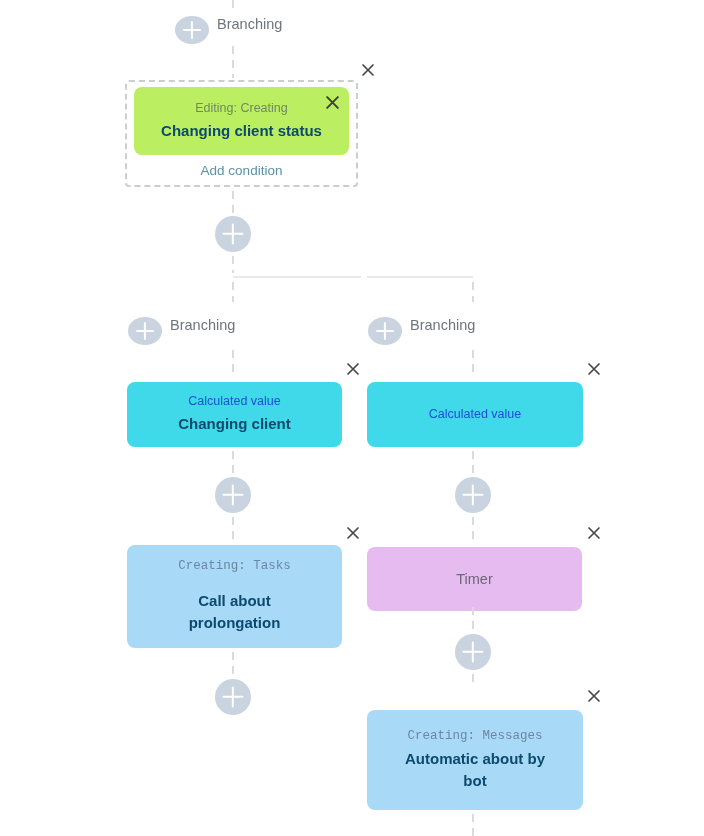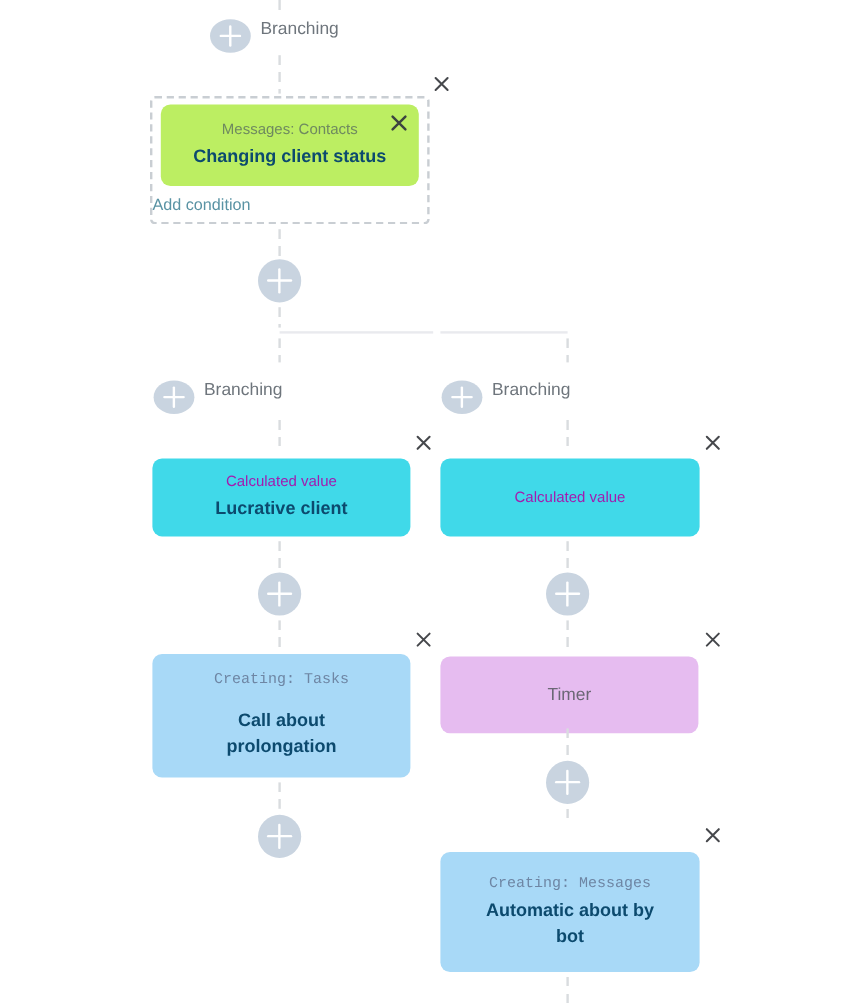--- a/index.html
+++ b/index.html
@@ -30,34 +30,34 @@
     align-items:center; justify-content:center; cursor:pointer;}
   
   .card{position:absolute; box-sizing:border-box; border-radius:8px;
     display:flex; flex-direction:column; align-items:center; justify-content:center;
     gap:4px; text-align:center; cursor:pointer;}
   .card-subtitle{font-size:12.5px; line-height:1.2;}
   .card-title{font-size:15px; font-weight:700; color:#0c4a6e; line-height:1.45; display:block;}
   .card-green{background:#bcee62;}
   .card-green .card-subtitle{color:#6f8a5f;}
   .card-cyan{background:#40d9e9;}
-  .card-cyan .card-subtitle{color:#a21caf;}
+  .card-cyan .card-subtitle{color:#1d4ed8;}
   .card-blue{background:#a8d9f7;}
   .card-blue .card-subtitle{color:#6e86a4;font-family:Liberation Mono, monospace;}
   .card-pink{background:#e6bcf0;}
   .timer-text{font-size:14.5px; font-weight:400; color:#6b6775;}
   .title-tasks{max-width:150px;margin-top:12px;}
   .title-messages{max-width:165px;}
   
   .group-box{position:absolute; box-sizing:border-box; border:2px dashed #c9ced3;
     border-radius:4px;}
   .group-card{position:absolute; left:7px; right:7px; top:5px; height:68px;}
   .card-close{position:absolute; right:9px; top:7px; width:16px; height:16px;
     display:flex; align-items:center; justify-content:center; cursor:pointer;}
-  .add-condition{position:absolute; left:0; right:0; top:81px; 
+  .add-condition{position:absolute; left:0; right:0; top:81px; text-align:center;
     font-size:13.5px; color:#5a93a4; cursor:pointer;}
 </style>
 </head>
 <body>
 
 <div id="canvas">
 
   <div class="vdash" style="left:232px; top:0; height:14px;"></div>
 
   <div class="branching" style="left:175px; top:16px; height:28px;">
@@ -75,21 +75,21 @@
       </svg>
   </div>
 
   <div class="group-box" style="left:125px; top:80px; width:233px; height:107px;">
     <div class="card card-green group-card">
       <div class="card-close">
         <svg width="15" height="15" viewBox="0 0 14 14">
             <path d="M2 2 L12 12 M12 2 L2 12" stroke="#3c4440" stroke-width="1.9" stroke-linecap="round" fill="none"></path>
           </svg>
       </div>
-      <span class="card-subtitle">Messages: Contacts</span>
+      <span class="card-subtitle">Editing: Creating</span>
       <span class="card-title">Changing client status</span>
     </div>
     <div class="add-condition">Add condition</div>
   </div>
 
   <div class="vdash" style="left:232px; top:191px; height:24px;"></div>
 
   <div class="plus-circle plus-node" style="left:215px; top:216px;">
     <span class="plus-shape"></span>
   </div>
@@ -124,21 +124,21 @@
       </svg>
   </div>
   <div class="close-btn" style="left:586px; top:361px;">
     <svg width="14" height="14" viewBox="0 0 14 14">
         <path d="M2 2 L12 12 M12 2 L2 12" stroke="#46484c" stroke-width="1.7" stroke-linecap="round" fill="none"></path>
       </svg>
   </div>
 
   <div class="card card-cyan" style="left:127px; top:382px; width:215px; height:65px;">
     <span class="card-subtitle">Calculated value</span>
-    <span class="card-title">Lucrative client</span>
+    <span class="card-title">Changing client</span>
   </div>
   <div class="card card-cyan" style="left:367px; top:382px; width:216px; height:65px;">
     <span class="card-subtitle">Calculated value</span>
   </div>
 
   <div class="vdash" style="left:232px; top:451px; height:24px;"></div>
   <div class="vdash" style="left:472px; top:451px; height:24px;"></div>
 
   <div class="plus-circle plus-node" style="left:215px; top:477px;">
     <span class="plus-shape"></span>

